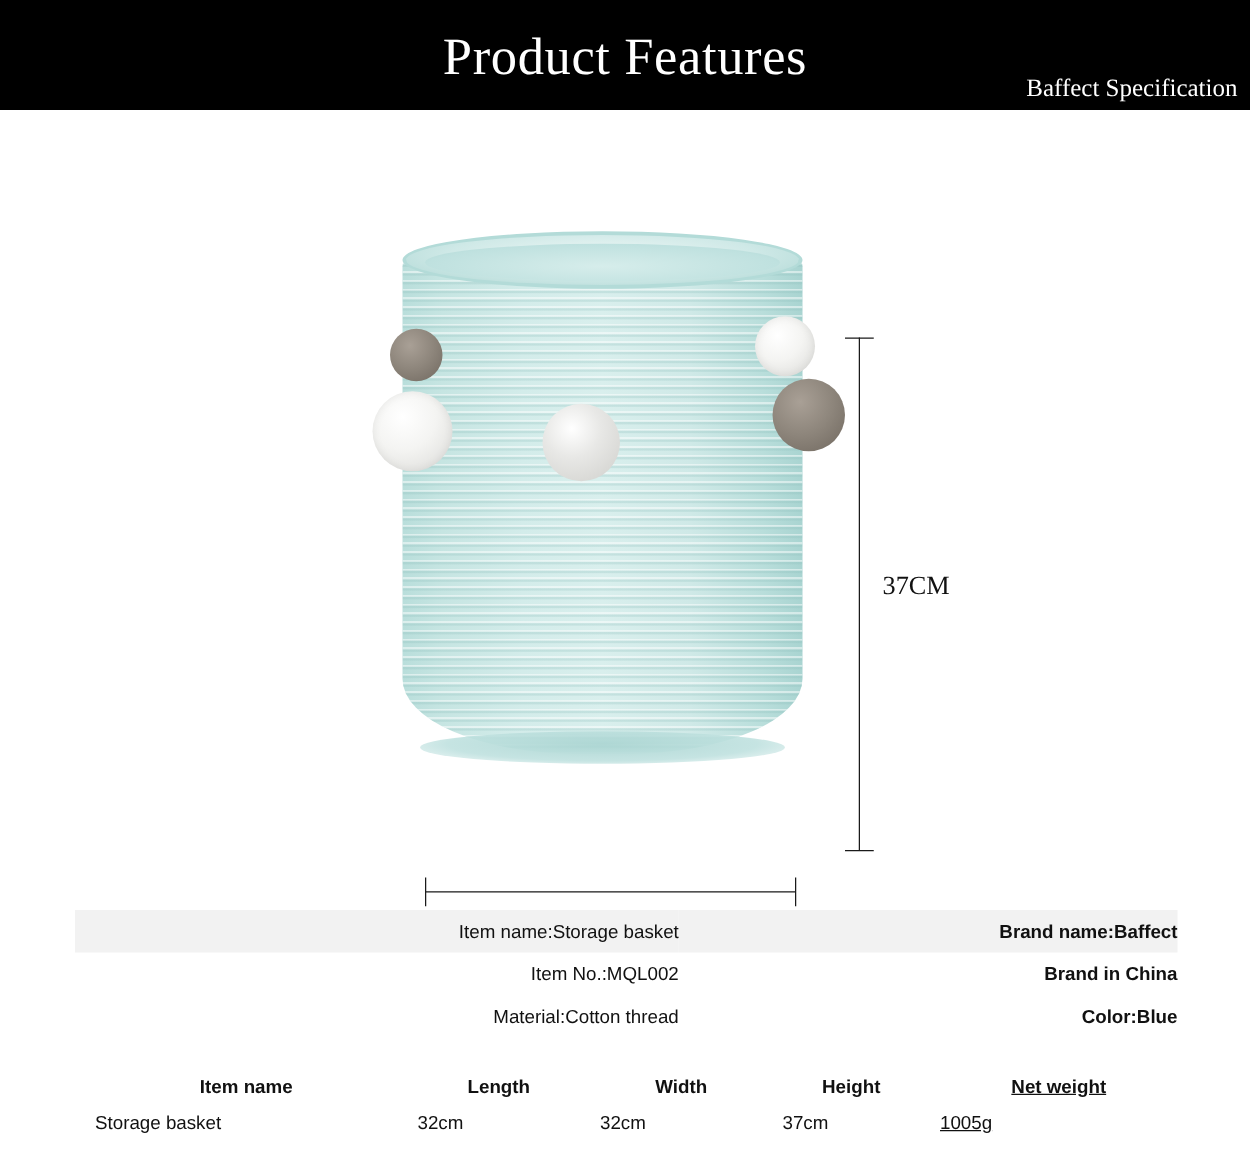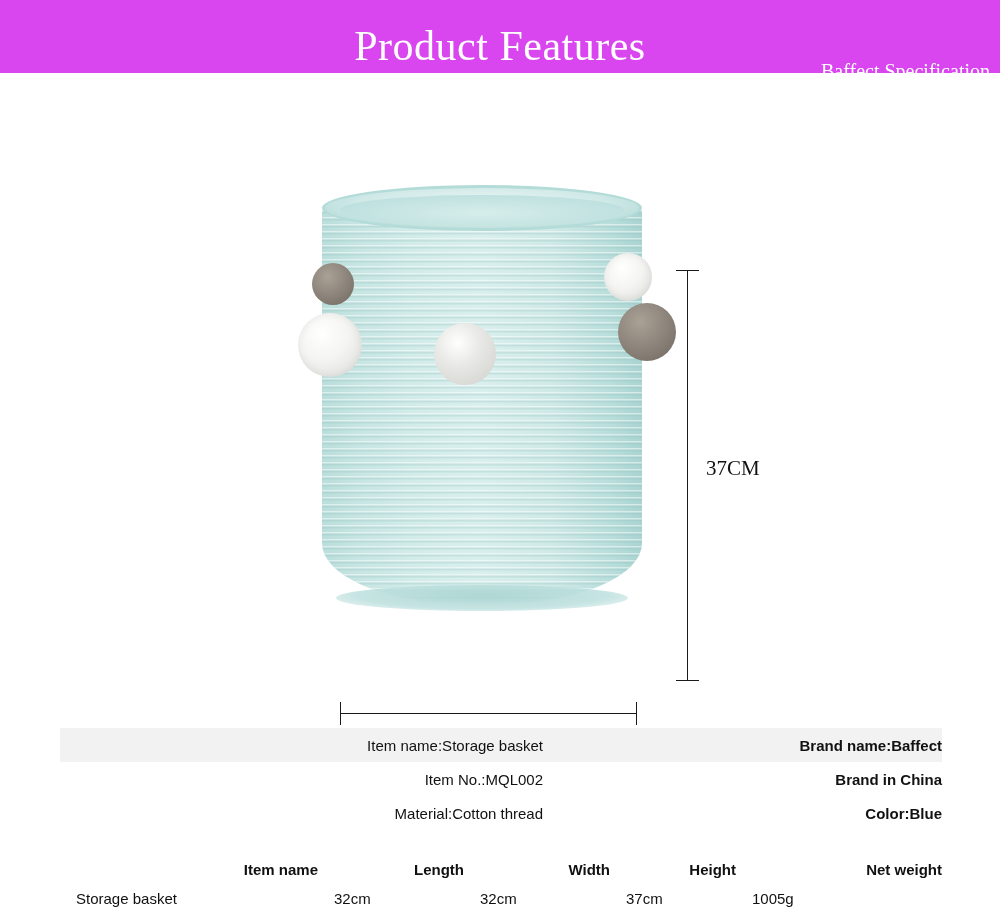--- a/index.html
+++ b/index.html
@@ -13,22 +13,22 @@
     position: relative;
     font-family: "Liberation Sans", sans-serif;
     overflow: hidden;
   }
 
   
   .header {
     position: absolute;
     left: 0; top: 0;
     width: 1000px;
-    height: 73px;
-    background: #d946ef;
+    height: 88px;
+    background: #000000;
   }
   .header-title {
     position: absolute;
     left: 0; top: 22px;
     width: 1000px;
     text-align: center;
     color: #ffffff;
     font-size: 42px;
     font-weight: 400;
     letter-spacing: 0.5px;
@@ -225,34 +225,34 @@
     top: 855px;
     width: 882px;
   }
   .size-table {
     width: 100%;
     border-collapse: collapse;
     font-size: 15px;
     color: #111111;
   }
   .size-table th {
-    text-align: right;
+    text-align: center;
     font-weight: bold;
     padding: 6px 0 6px 16px;
   }
   .size-table td {
     text-align: left;
     font-weight: normal;
     padding: 6px 0 6px 16px;
   }
   .c1 { width: 242px; }
   .c2 { width: 130px; }
   .c3 { width: 130px; }
   .c4 { width: 110px; }
-  .c5 { width: auto; }
+  .c5 { width: auto; text-decoration: underline; }
 </style>
 </head>
 <body>
 
 <div class="header">
   <div class="header-title">Product Features</div>
   <div class="header-sub">Baffect Specification</div>
 </div>
 
 <div class="product-area">

